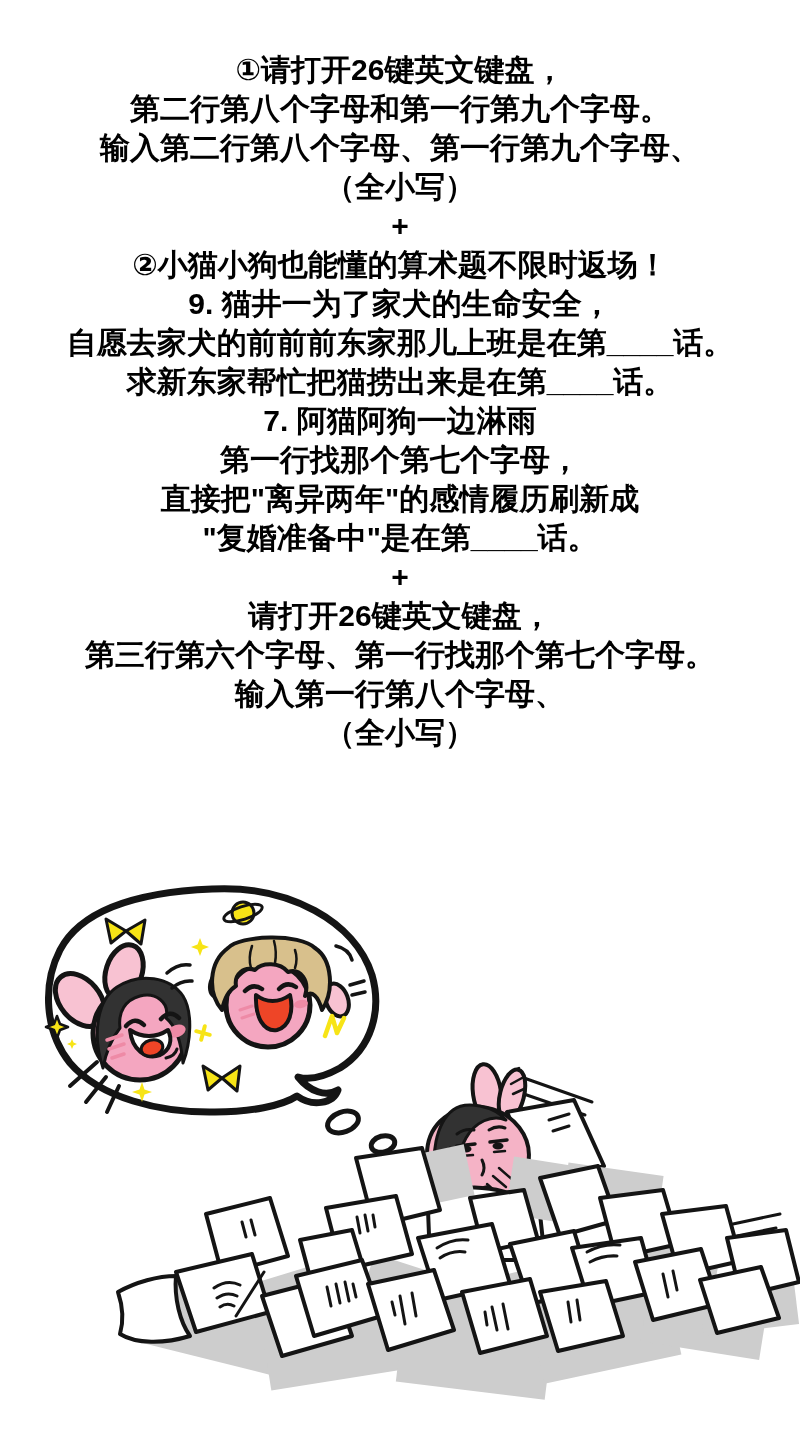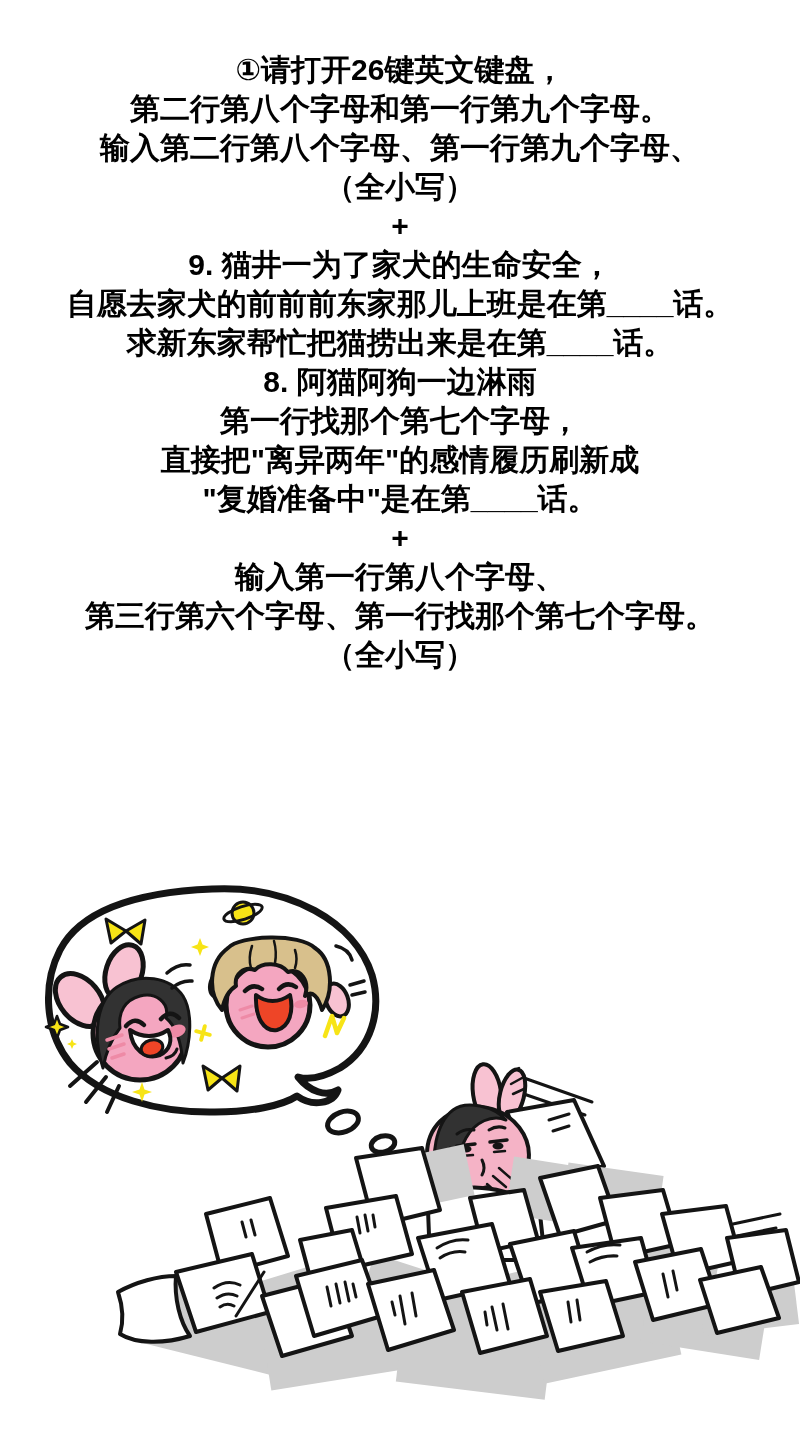--- a/index.html
+++ b/index.html
@@ -18,30 +18,32 @@
 </style>
 </head>
 <body>
 
 <div class="puzzle">
   <div class="line">①请打开26键英文键盘，</div>
   <div class="line">第二行第八个字母和第一行第九个字母。</div>
   <div class="line">输入第二行第八个字母、第一行第九个字母、</div>
   <div class="line">（全小写）</div>
   <div class="line">+</div>
+  <div class="line">②小猫小狗也能懂的算术题不限时返场！</div>
   <div class="line">9. 猫井一为了家犬的生命安全，</div>
   <div class="line">自愿去家犬的前前前东家那儿上班是在第____话。</div>
   <div class="line">求新东家帮忙把猫捞出来是在第____话。</div>
-  <div class="line">8. 阿猫阿狗一边淋雨</div>
+  <div class="line">7. 阿猫阿狗一边淋雨</div>
   <div class="line">第一行找那个第七个字母，</div>
   <div class="line">直接把"离异两年"的感情履历刷新成</div>
   <div class="line">"复婚准备中"是在第____话。</div>
   <div class="line">+</div>
+  <div class="line">请打开26键英文键盘，</div>
+  <div class="line">第三行第六个字母、第一行找那个第七个字母。</div>
   <div class="line">输入第一行第八个字母、</div>
-  <div class="line">第三行第六个字母、第一行找那个第七个字母。</div>
   <div class="line">（全小写）</div>
 </div>
 
 <svg class="illustration" width="800" height="574" viewBox="0 858 800 574" xmlns="http://www.w3.org/2000/svg">
 
   <g fill="#ffffff" stroke="#141414" stroke-width="7" stroke-linecap="round" stroke-linejoin="round">
     <path d="M 212,889
              C 290,885 355,922 372,975
              C 382,1010 372,1048 340,1068
              C 322,1078 308,1080 298,1077

